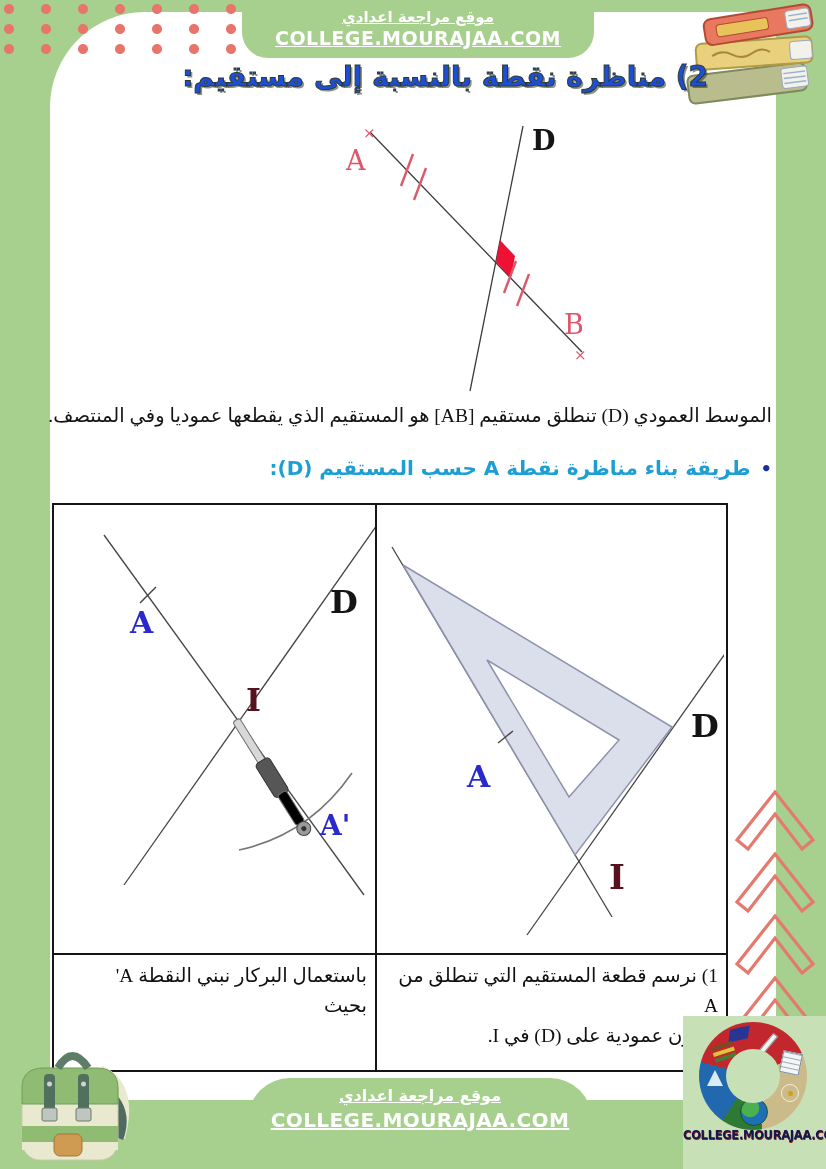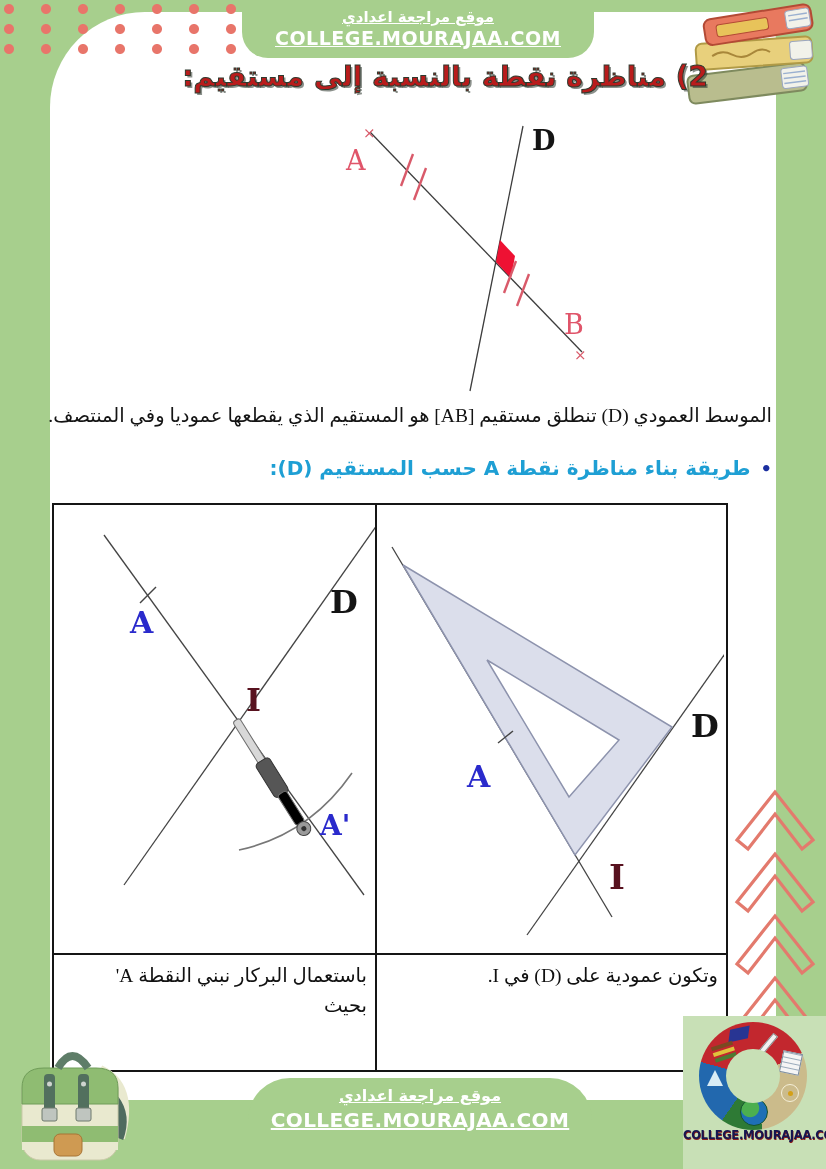--- a/index.html
+++ b/index.html
@@ -24,21 +24,21 @@
     position:absolute;left:242px;top:0;width:352px;height:58px;
     background:#a7cf8d;border-radius:0 0 26px 26px;
     display:flex;flex-direction:column;align-items:center;justify-content:center;
     color:#fff;text-align:center;
   }
   .header-tab .ar-line{font-size:15px;font-weight:bold;text-decoration:underline;line-height:1.25;}
   .header-tab .url-line{font-size:19px;font-weight:bold;text-decoration:underline;letter-spacing:.5px;line-height:1.25;}
   
   .page-title{
     position:absolute;right:118px;top:60px;direction:rtl;
-    font-size:28px;font-weight:bold;color:#b91c1c;
+    font-size:28px;font-weight:bold;color:#1d4ed8;
     -webkit-text-stroke:1px #2e3a2e;
     text-shadow:2px 2px 0 rgba(45,55,45,.55);
     white-space:nowrap;
   }
   
   .fig1{position:absolute;left:330px;top:104px;}
   
   .definition{
     position:absolute;left:46px;top:404px;width:726px;direction:rtl;text-align:right;
     font-family:"Liberation Serif","DejaVu Sans",serif;
@@ -216,20 +216,21 @@
           <text x="314" y="232" font-size="32" font-weight="bold" fill="#141414">D</text>
           <text x="232" y="384" font-size="34" font-weight="bold" fill="#58121f">I</text>
         </svg>
       </div>
     </div>
     <div class="row-caps">
       <div class="cell-left cap">
         <div>باستعمال البركار نبني النقطة A' بحيث</div>
       </div>
       <div class="cell-right cap">
+        <div>1) نرسم قطعة المستقيم التي تنطلق من A</div>
         <div>وتكون عمودية على (D) في I.</div>
       </div>
     </div>
   </div>
 
   <svg class="chevrons" width="92" height="252" viewBox="0 0 92 252">
     <g stroke="#e37a6d" stroke-width="3.2" fill="none" stroke-linejoin="miter">
       <path d="M 6,52 L 44,4 L 82,52 L 71,61 L 44,26 L 17,61 Z"></path>
       <path d="M 6,114 L 44,66 L 82,114 L 71,123 L 44,88 L 17,123 Z"></path>
       <path d="M 6,176 L 44,128 L 82,176 L 71,185 L 44,150 L 17,185 Z"></path>

